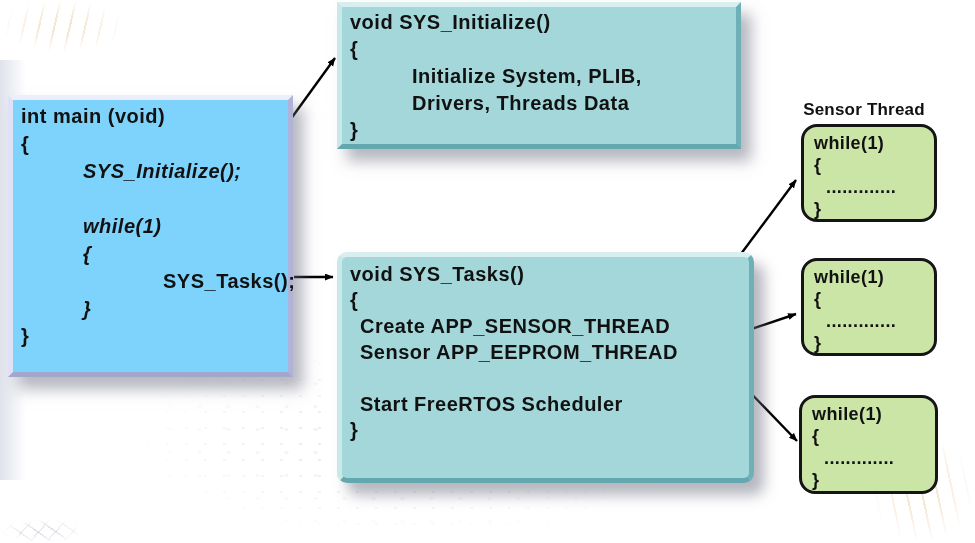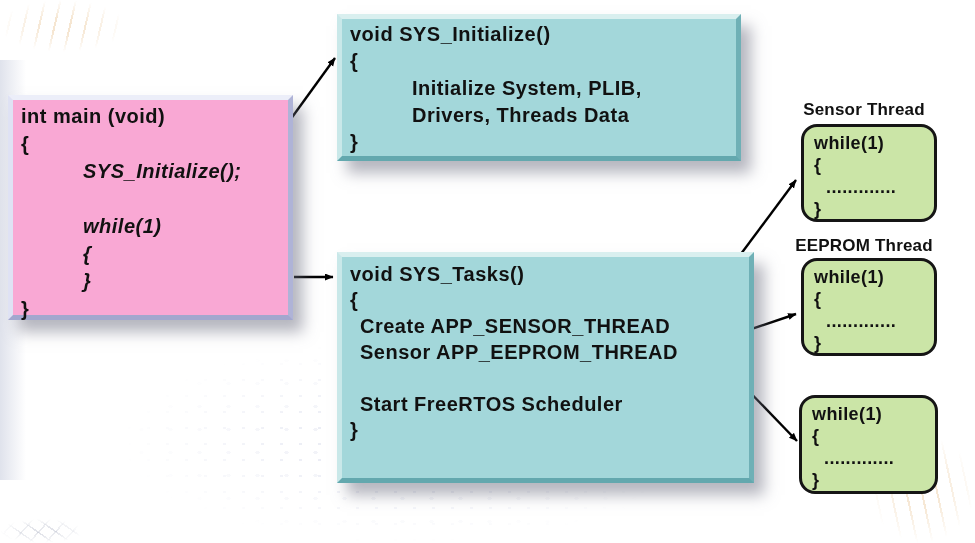--- a/index.html
+++ b/index.html
@@ -42,30 +42,30 @@
   .tex-leftedge{
     left:0;top:60px;width:26px;height:420px;
     background:linear-gradient(to right, rgba(198,203,220,.55), rgba(198,203,220,0));
   }
   
   .arrows{position:absolute;left:0;top:0;width:975px;height:543px;pointer-events:none;}
   
   .box{position:absolute;box-sizing:border-box;}
   .shadowed{box-shadow:10px 12px 14px rgba(108,110,128,.5);}
   .main-box{
-    left:8px;top:95px;width:285px;height:225px;
-    background:#f9a8d4;border:5px solid;
+    left:8px;top:95px;width:285px;height:282px;
+    background:#7dd3fc;border:5px solid;
     border-color:#eceef9 #afb3d7 #a2a7ce #dfe2f4;
   }
   .teal{
     background:#a3d7da;border:5px solid;
     border-color:#d9efef #6fb0b6 #63a8ae #c9e8e9;
   }
-  .init-box{left:337px;top:14px;width:404px;height:147px;}
-  .tasks-box{left:337px;top:252px;width:417px;height:231px;}
+  .init-box{left:337px;top:2px;width:404px;height:147px;}
+  .tasks-box{left:337px;top:252px;width:417px;height:231px;border-radius:10px;}
   .code{font-size:20px;letter-spacing:.5px;white-space:nowrap;}
   .main-box .code{padding:3px 8px;line-height:27.5px;}
   .main-box .ind-1{padding-left:62px;font-style:italic;}
   .main-box .ind-2{padding-left:142px;}
   .init-box .code{padding:2px 8px;line-height:27px;}
   .init-box .ind-1{padding-left:62px;}
   .tasks-box .code{padding:4px 8px;line-height:26px;}
   .tasks-box .ind-1{padding-left:10px;}
   
   .thread-label{position:absolute;width:158px;text-align:center;font-size:17px;letter-spacing:.2px;}
@@ -109,20 +109,21 @@
   </svg>
 
   <div class="box main-box shadowed">
     <div class="code">
         <div class="code-line ind-0">int main (void)</div>
         <div class="code-line ind-0">{</div>
         <div class="code-line ind-1">SYS_Initialize();</div>
         <div class="code-line ind-0">&nbsp;</div>
         <div class="code-line ind-1">while(1)</div>
         <div class="code-line ind-1">{</div>
+        <div class="code-line ind-2">SYS_Tasks();</div>
         <div class="code-line ind-1">}</div>
         <div class="code-line ind-0">}</div>
       </div>
   </div>
 
   <div class="box teal init-box shadowed">
     <div class="code">
         <div class="code-line ind-0">void SYS_Initialize()</div>
         <div class="code-line ind-0">{</div>
         <div class="code-line ind-1">Initialize System, PLIB,</div>
@@ -146,21 +147,20 @@
   <div class="thread-label tl-sensor">Sensor Thread</div>
   <div class="thread-box tb-sensor">
     <div class="code">
         <div class="code-line ind-0">while(1)</div>
         <div class="code-line ind-0">{</div>
         <div class="code-line ind-1">.............</div>
         <div class="code-line ind-0">}</div>
       </div>
   </div>
 
-  <div class="thread-label tl-eeprom">EEPROM Thread</div>
   <div class="thread-box tb-eeprom">
     <div class="code">
         <div class="code-line ind-0">while(1)</div>
         <div class="code-line ind-0">{</div>
         <div class="code-line ind-1">.............</div>
         <div class="code-line ind-0">}</div>
       </div>
   </div>
 
   <div class="thread-box tb-user">

